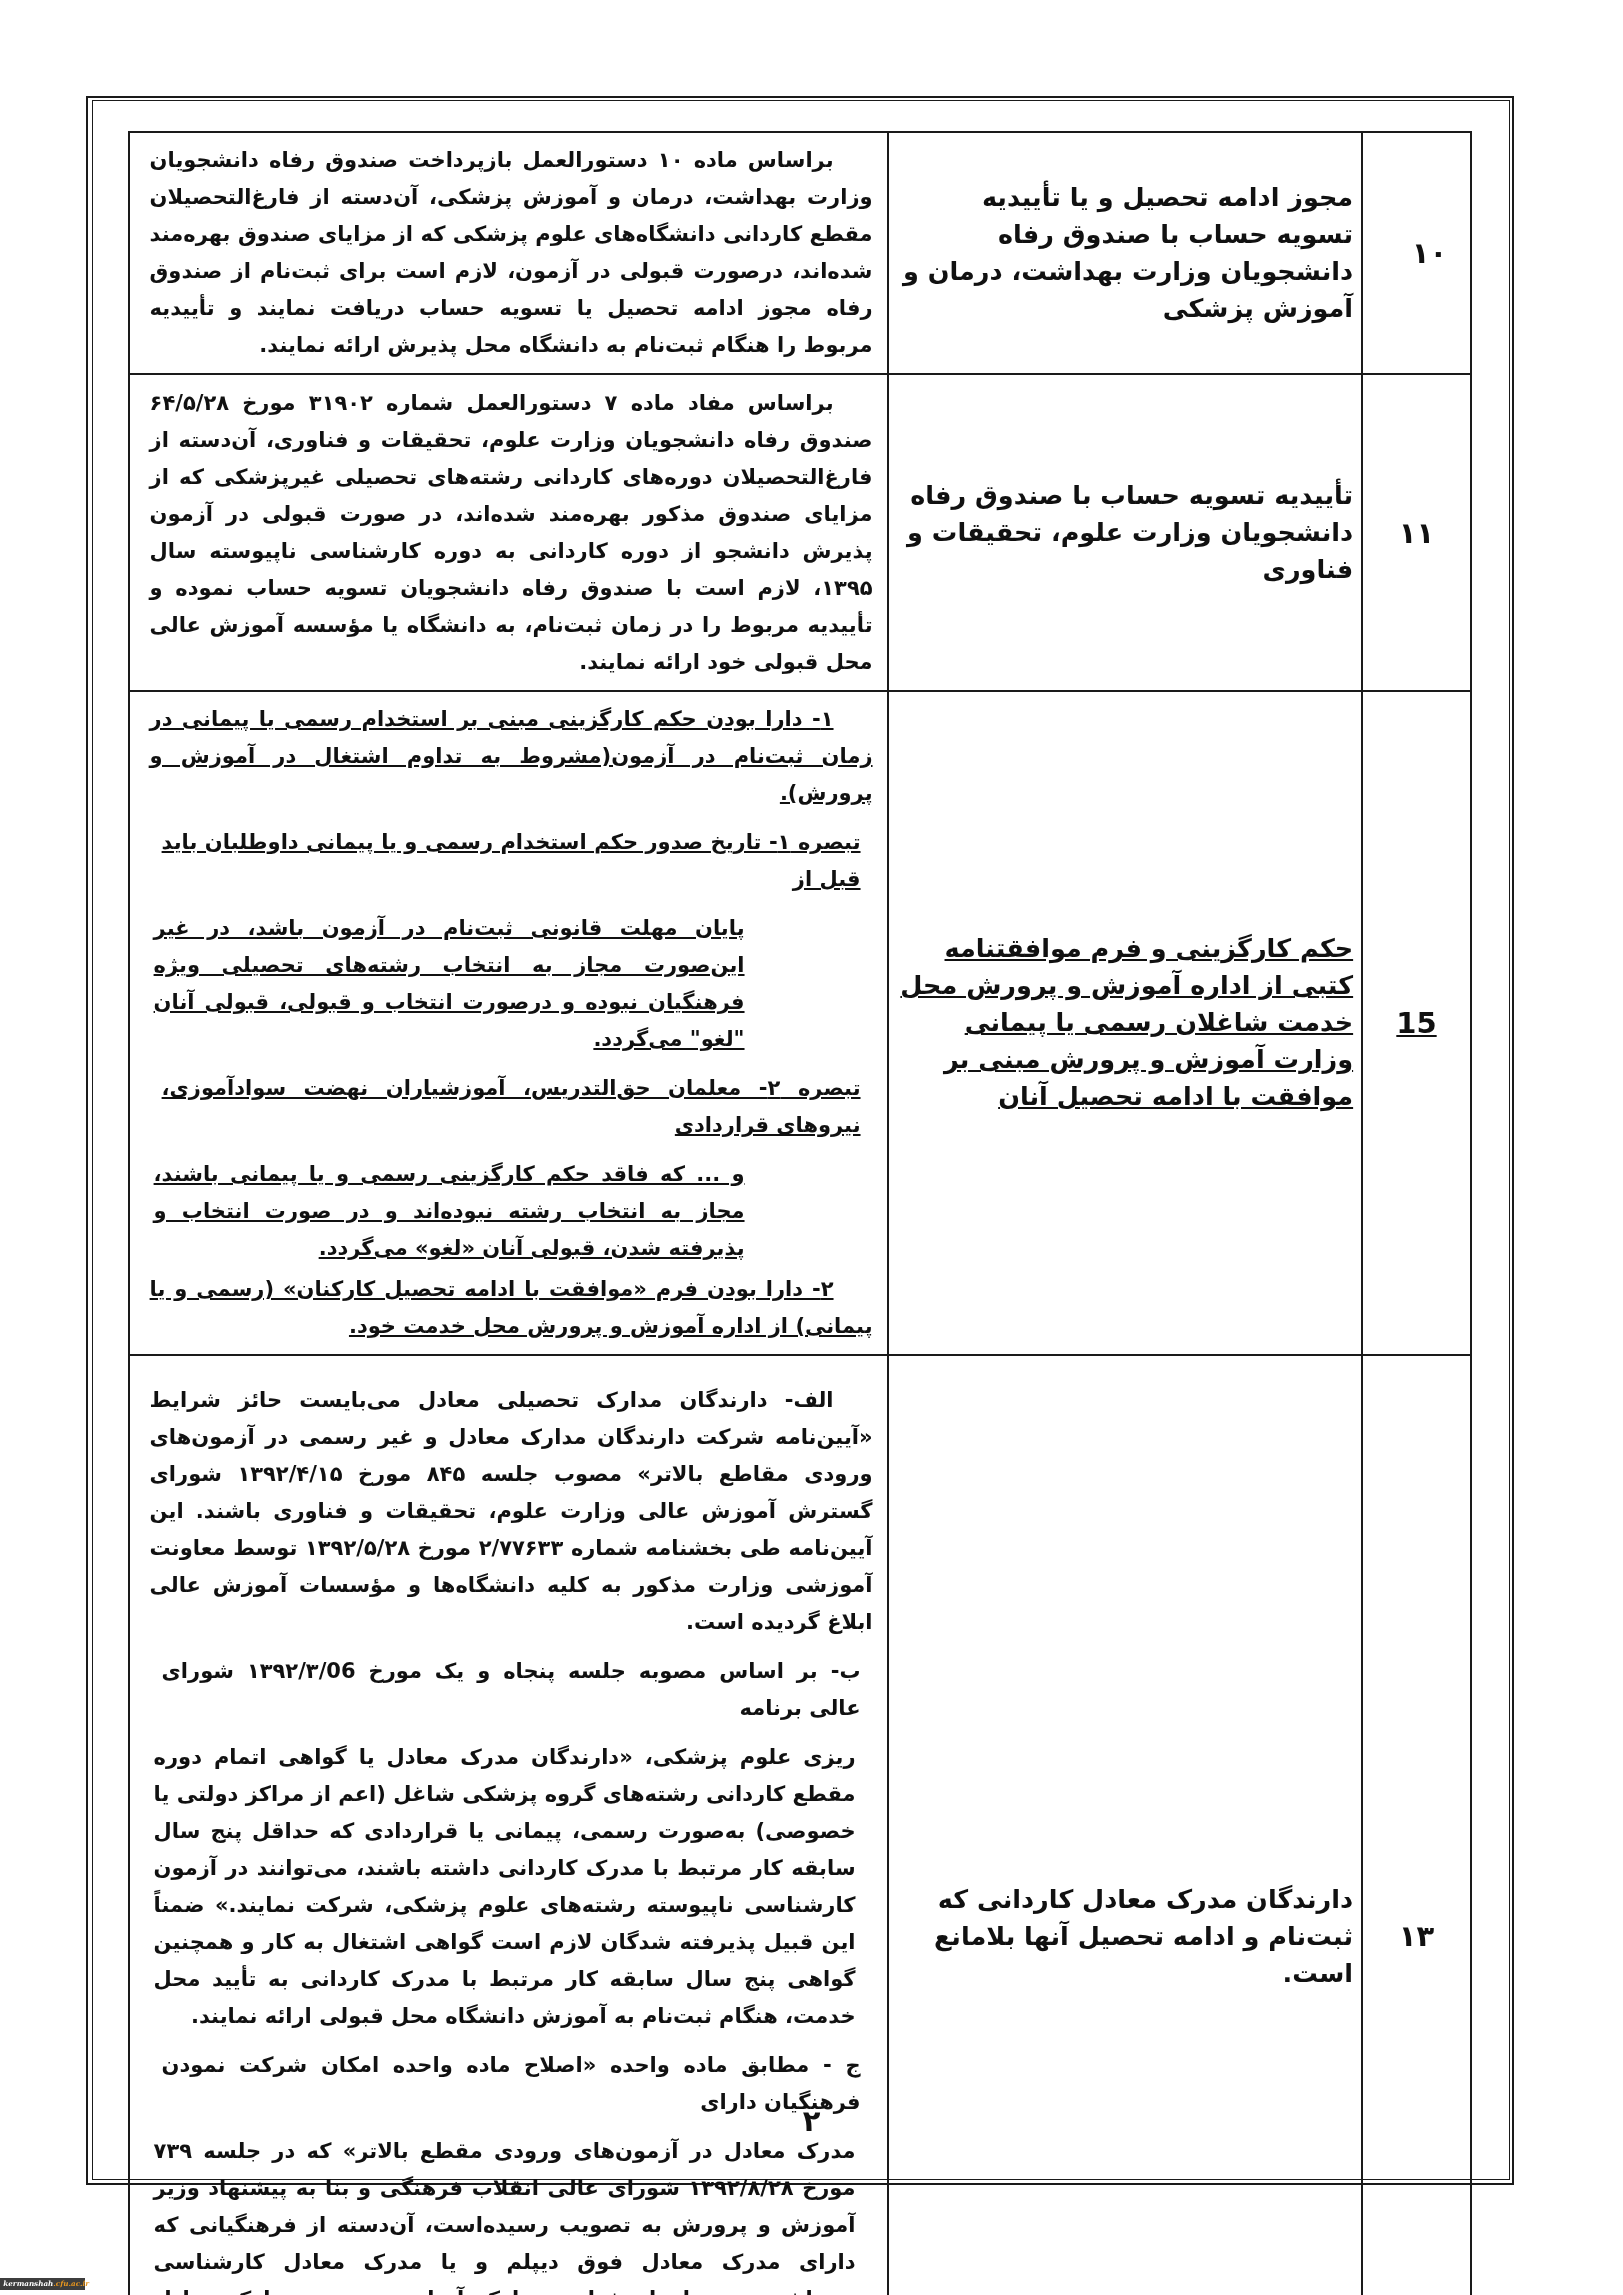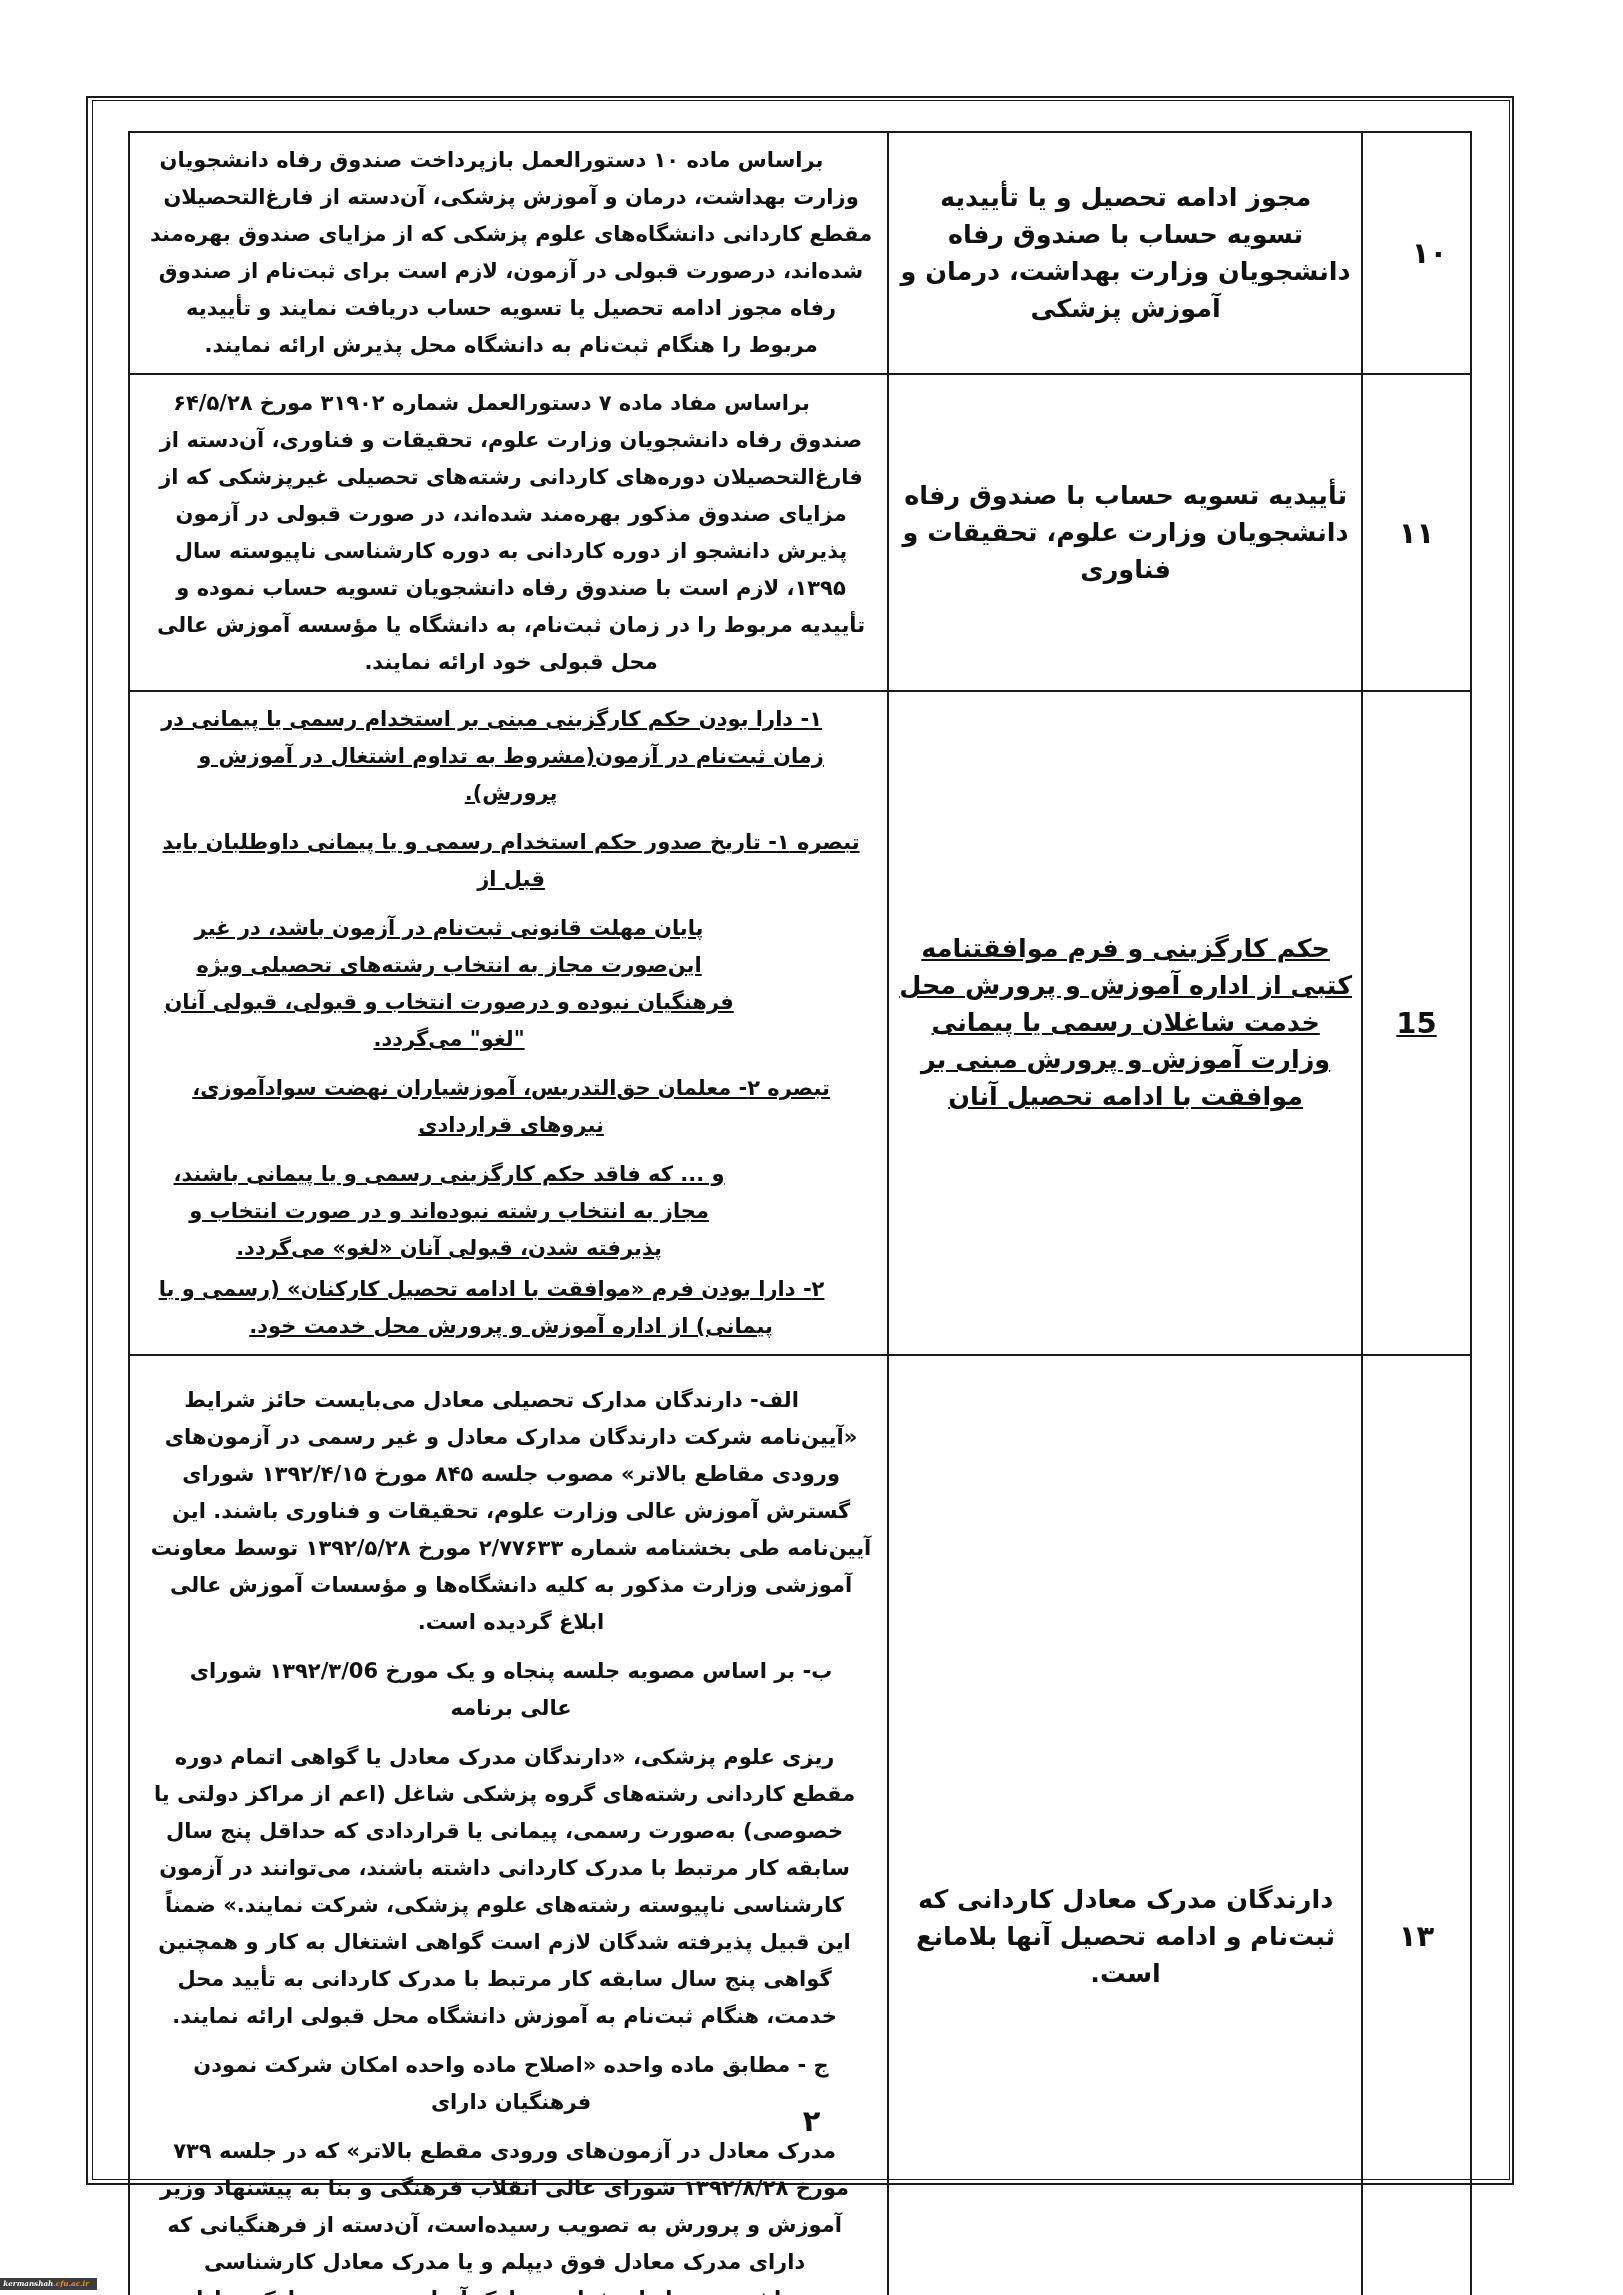--- a/index.html
+++ b/index.html
@@ -4,38 +4,38 @@
 <style>
   html, body { margin: 0; padding: 0; background: #ffffff; }
   body { width: 1624px; height: 2295px; position: relative; overflow: hidden;
          font-family: "DejaVu Sans", sans-serif; color: #111; }
   .frame-outer { position: absolute; left: 86px; top: 96px; width: 1428px; height: 2089px;
                  border: 2px solid #1a1a1a; box-sizing: border-box; }
   .frame-inner { position: absolute; left: 92px; top: 100px; width: 1418px; height: 2080px;
                  border: 1.3px solid #1a1a1a; box-sizing: border-box; }
   table.req { position: absolute; left: 128px; top: 131px; width: 1344px;
               border-collapse: collapse; direction: rtl; table-layout: fixed; }
-  table.req td { border: 2px solid #1a1a1a; vertical-align: middle; padding: 0; text-align: center; }
+  table.req td { border: 2px solid #1a1a1a; vertical-align: middle; padding: 0; }
   td.num { width: 81px; text-align: center; font-size: 29px; font-weight: bold; }
   td.title { width: 455px; text-align: right; font-size: 25.5px; font-weight: bold; line-height: 37px;
              padding: 0 7.9px 0 9.2px !important; }
   td.desc { text-align: justify; font-size: 21px; font-weight: bold; line-height: 37px;
             padding: 9.2px 14.4px 9.2px 19.6px !important; vertical-align: top; }
   .p { margin: 0; }
   .indent-first { text-indent: 39px; }
   .note { margin: 12px; padding-right: 0; }
   .note-cont { margin: 4px; padding-right: 124px; }
   tr.r10 td { height: 219px; padding-left: 26px; }
   tr.r11 td { height: 261px; }
   tr.r12 td { height: 449px; text-decoration: underline; }
   tr.r13 td { height: 1018px; }
   tr.r13 td.desc { padding-top: 26px !important; }
   .pagenum { position: absolute; left: 792px; top: 2104px; width: 39px; text-align: center;
              font-size: 29px; font-weight: bold; }
-  .watermark { position: absolute; left: 0; top: 2278px; height: 11.8px; width: 97px;
+  .watermark { position: absolute; left: 0; top: 2278px; height: 11.8px; width: 85px;
                background: #3d3d3d; font-size: 7.2px; font-style: italic; font-weight: bold;
                line-height: 11.8px; padding-left: 3.3px; box-sizing: border-box; white-space: nowrap;
                font-family: "DejaVu Serif", serif; }
   .wm-a { color: #ffffff; }
   .wm-b { color: #e8961e; }
 </style>
 </head>
 <body>
 
 <div class="frame-outer"></div>

